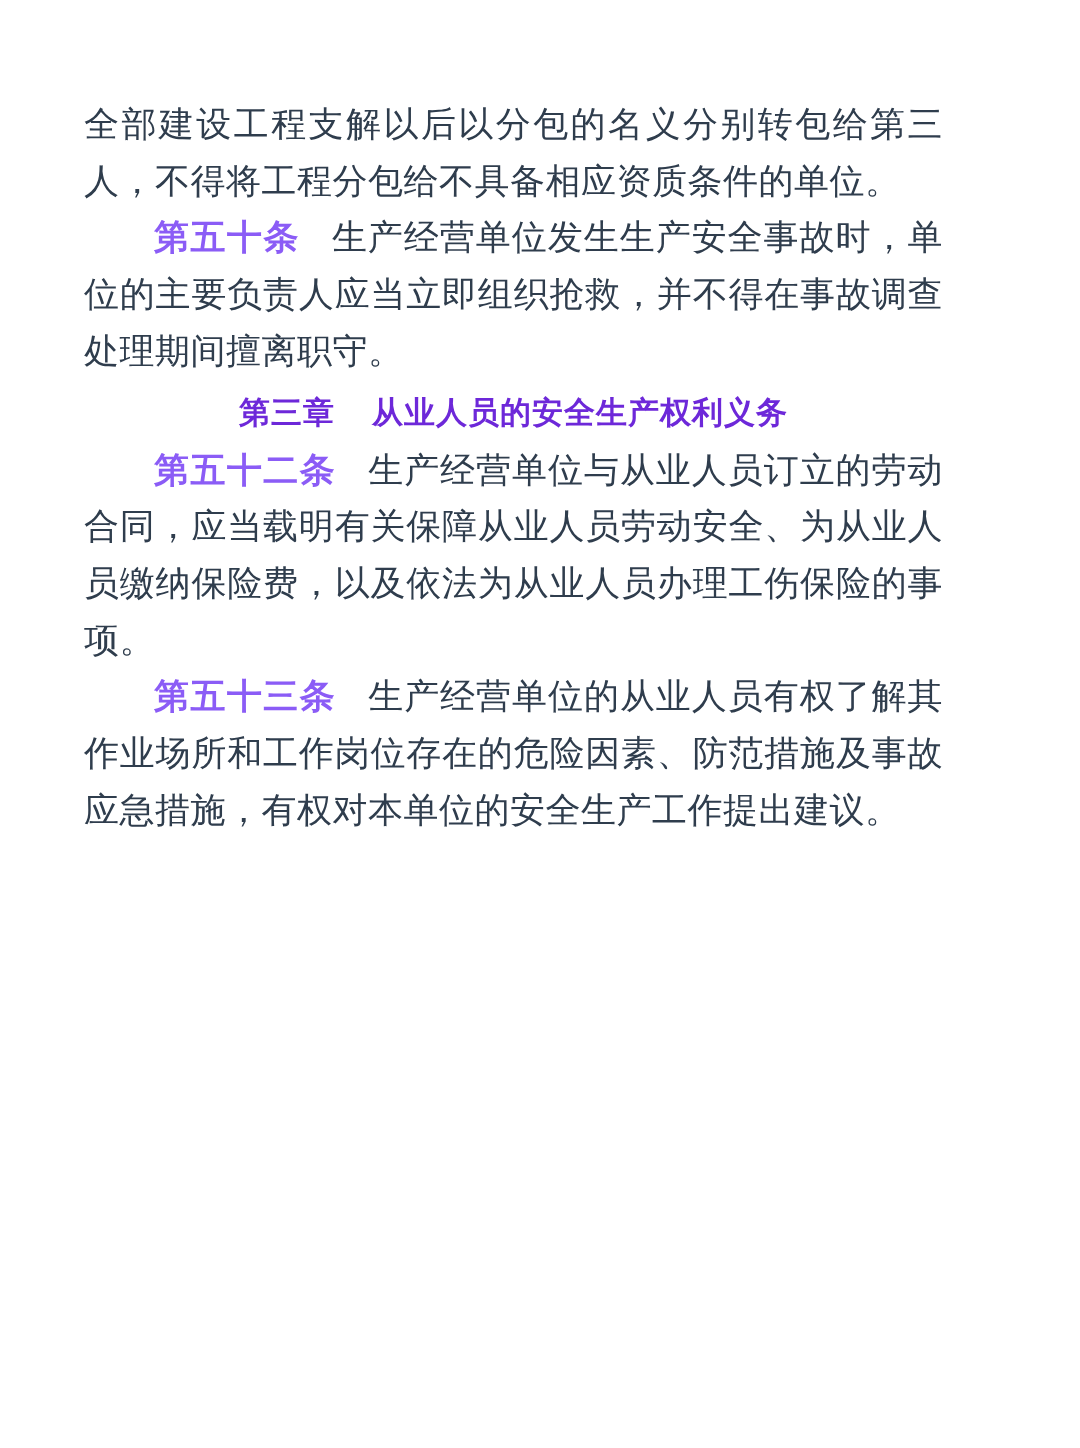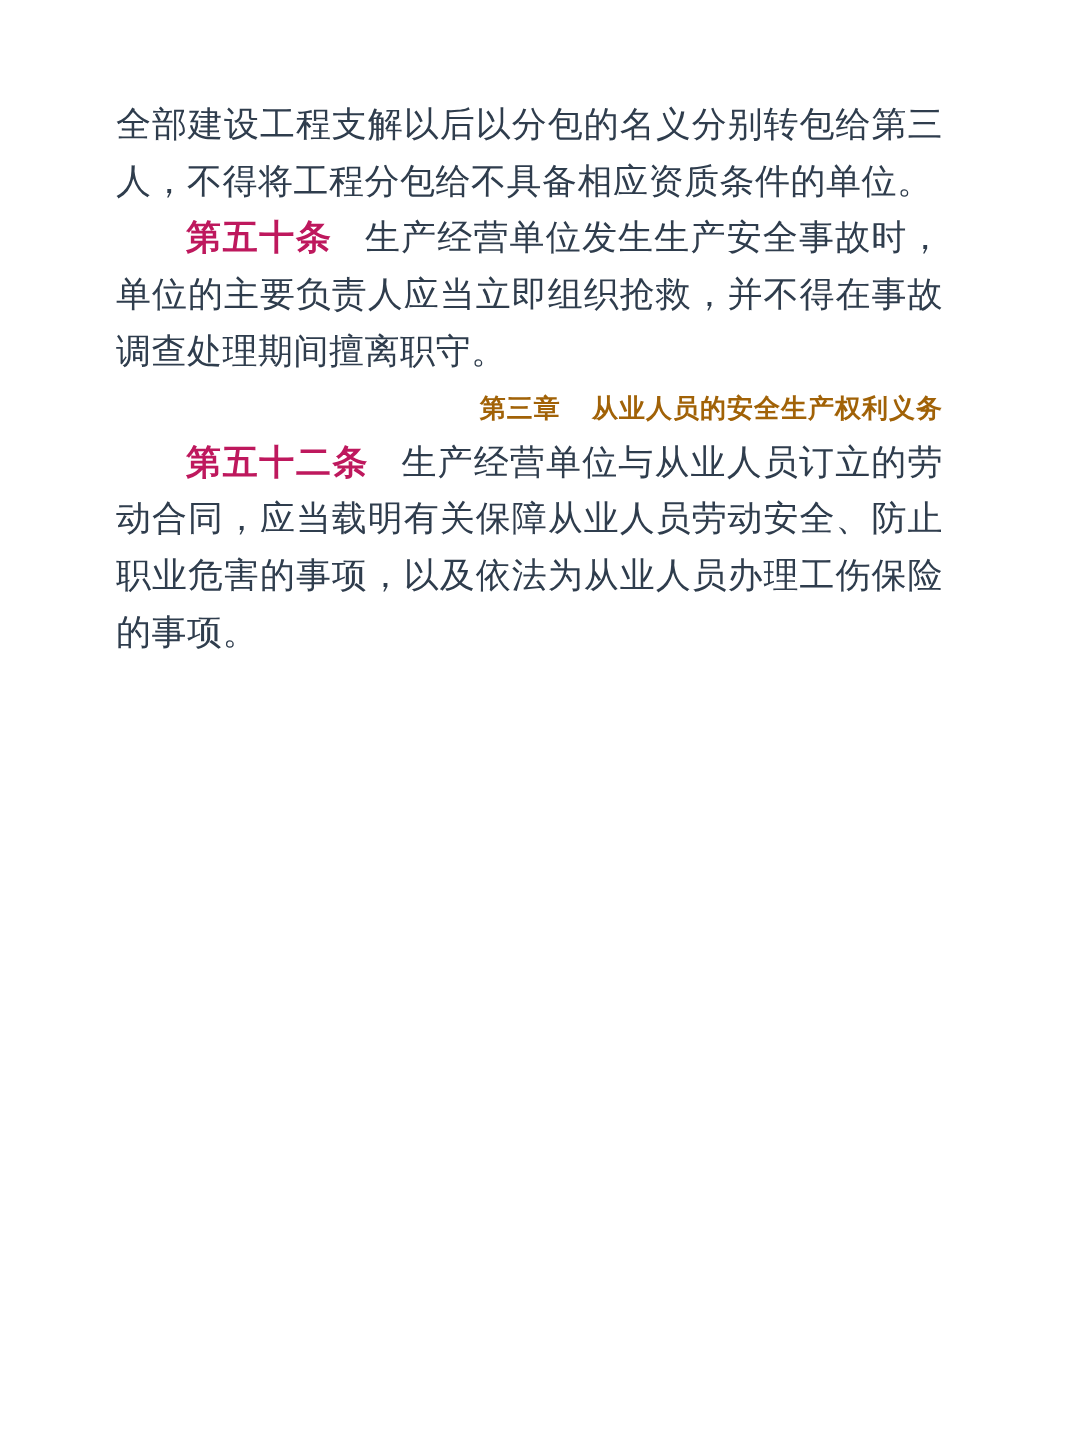--- a/index.html
+++ b/index.html
@@ -6,21 +6,21 @@
     margin: 0;
     padding: 0;
     background: #ffffff;
   }
   .page {
     width: 1043px;
     height: 1448px;
     box-sizing: border-box;
     background: #ffffff;
     position: relative;
-    padding: 96px 100px 40px 116px;
+    padding: 96px 100px 40px 84px;
     font-family: "DejaVu Serif", "Liberation Serif", serif;
     color: #2b3a4a;
     border-radius: 25px;
   }
   .body-text {
     font-size: 35px;
     line-height: 1.62;
     text-align: justify;
     text-justify: inter-ideograph;
     color: #2f3d4d;
@@ -28,34 +28,34 @@
   }
   p.para {
     margin: 0;
     padding: 0;
   }
   p.indent {
     text-indent: 2em;
   }
   .art-no {
     font-weight: bold;
-    color: #be185d;
+    color: #8b5cf6;
     letter-spacing: 1px;
   }
   .art-gap {
     display: inline-block;
     width: 0.9em;
   }
   h2.chapter {
     margin: 8px 0 4px 0;
     padding: 0;
-    font-size: 26px;
+    font-size: 31px;
     font-weight: bold;
-    text-align: right;
-    color: #a16207;
+    text-align: center;
+    color: #6d28d9;
     letter-spacing: 1px;
     line-height: 1.62;
   }
   .chapter-gap {
     display: inline-block;
     width: 1.2em;
   }
 </style>
 </head>
 <body>
@@ -71,19 +71,22 @@
       <span class="art-no">第五十条</span><span class="art-gap"></span><span>生产经营单位发生生产安全事故时，单位的主要负责人应当立即组织抢救，并不得在事故调查处理期间擅离职守。</span>
     </p>
 
 
 
     <h2 class="chapter">
       <span>第三章</span><span class="chapter-gap"></span><span>从业人员的安全生产权利义务</span>
     </h2>
 
     <p class="para indent">
-      <span class="art-no">第五十二条</span><span class="art-gap"></span><span>生产经营单位与从业人员订立的劳动合同，应当载明有关保障从业人员劳动安全、防止职业危害的事项，以及依法为从业人员办理工伤保险的事项。</span>
+      <span class="art-no">第五十二条</span><span class="art-gap"></span><span>生产经营单位与从业人员订立的劳动合同，应当载明有关保障从业人员劳动安全、为从业人员缴纳保险费，以及依法为从业人员办理工伤保险的事项。</span>
     </p>
 
 
+    <p class="para indent">
+      <span class="art-no">第五十三条</span><span class="art-gap"></span><span>生产经营单位的从业人员有权了解其作业场所和工作岗位存在的危险因素、防范措施及事故应急措施，有权对本单位的安全生产工作提出建议。</span>
+    </p>
 
   </div>
 </div>
 
 </body></html>

